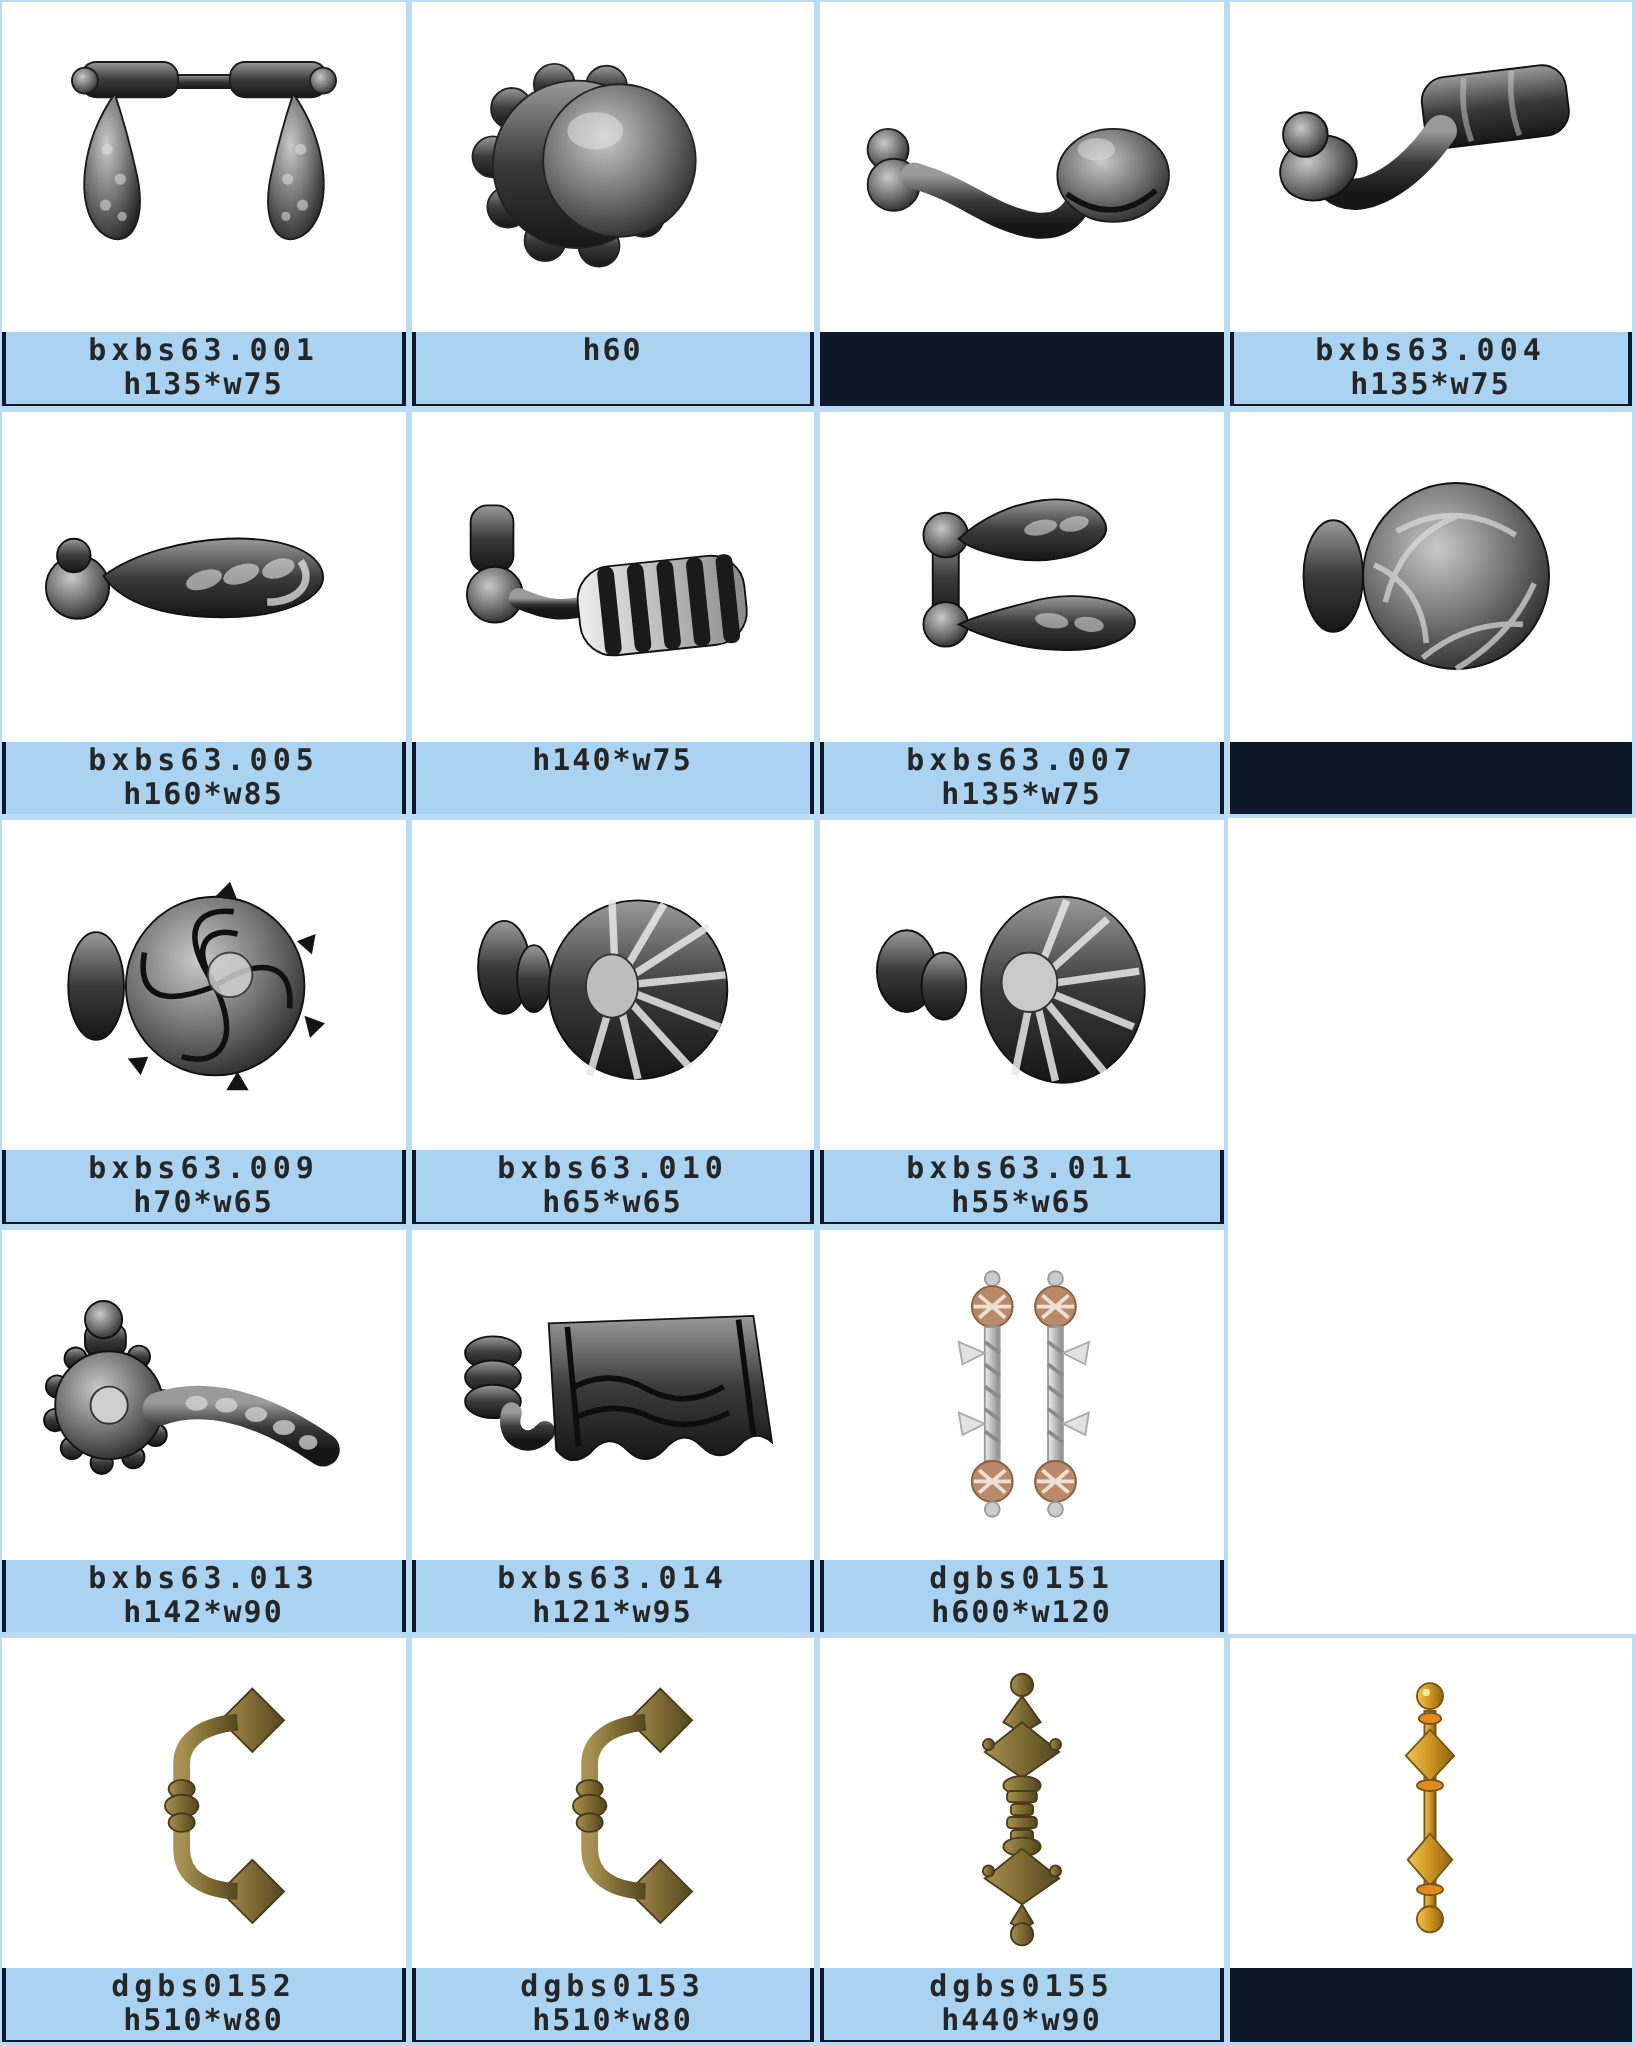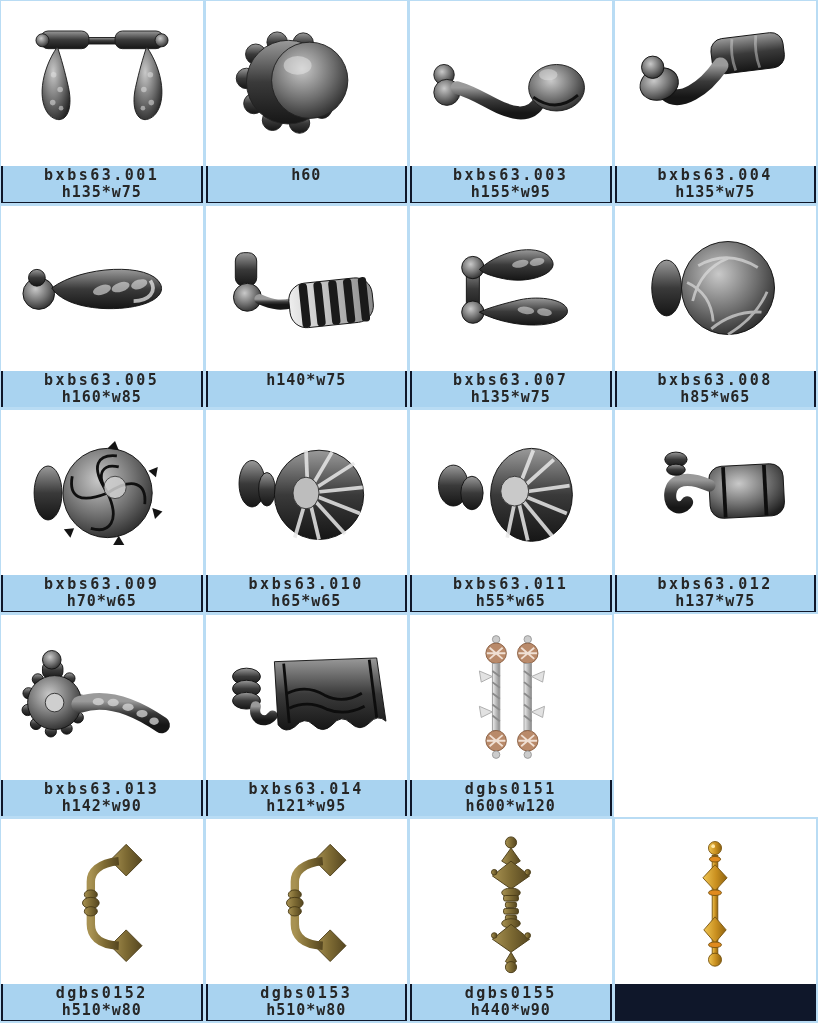--- a/index.html
+++ b/index.html
@@ -129,24 +129,20 @@
       <div class="photo">
         <svg class="ph" width="186" height="150" viewBox="0 0 200 160">
           <circle cx="28" cy="70" r="11" fill="url(#gIron)" stroke="#1c1c1c"></circle>
           <circle cx="31" cy="89" r="14" fill="url(#gIron)" stroke="#1c1c1c"></circle>
           <path d="M42,84 C70,92 84,108 108,111 C122,112 128,104 131,98" fill="none" stroke="url(#gIronL)" stroke-width="14" stroke-linecap="round"></path>
           <ellipse cx="149" cy="84" rx="30" ry="25" fill="url(#gIron)" stroke="#1c1c1c"></ellipse>
           <path d="M124,94 Q149,112 172,92" fill="none" stroke="#111" stroke-width="3"></path>
           <ellipse cx="140" cy="70" rx="10" ry="6" fill="#e0e0e0" opacity="0.5"></ellipse>
         </svg>
       </div>
-      <div class="label">
-        <div class="code">bxbs63.003</div>
-        <div class="dims">h155*w95</div>
-      </div>
     </div>
 
     <div class="cell">
       <div class="photo">
         <svg class="ph" width="186" height="150" viewBox="0 0 200 160">
           <g transform="rotate(-7 134 46)">
             <rect x="96" y="28" width="78" height="38" rx="13" fill="url(#gIronL)" stroke="#111"></rect>
             <path d="M120,30 Q116,47 120,64 M146,29 Q142,47 146,64" fill="none" stroke="#cfcfcf" stroke-width="3" opacity="0.5"></path>
           </g>
           <path d="M106,60 C88,86 62,102 48,90" fill="none" stroke="url(#gIronL)" stroke-width="17" stroke-linecap="round"></path>
@@ -235,24 +231,20 @@
           <circle cx="114" cy="80" r="50" fill="url(#gIron)" stroke="#111"></circle>
           <g fill="none" stroke="#dcdcdc" stroke-width="3" opacity="0.7">
             <path d="M82,56 Q114,38 146,58"></path>
             <path d="M76,94 Q84,60 114,48"></path>
             <path d="M114,130 Q144,112 156,84"></path>
             <path d="M96,124 Q120,104 150,106"></path>
             <path d="M70,74 Q96,86 98,116"></path>
           </g>
         </svg>
       </div>
-      <div class="label">
-        <div class="code">bxbs63.008</div>
-        <div class="dims">h85*w65</div>
-      </div>
     </div>
   </div>
 
   <div class="row">
 
     <div class="cell">
       <div class="photo">
         <svg class="ph" width="186" height="150" viewBox="0 0 200 160">
           <ellipse cx="42" cy="80" rx="15" ry="29" fill="url(#gIronL)" stroke="#111"></ellipse>
           <circle cx="106" cy="80" r="48" fill="url(#gIron)" stroke="#111"></circle>
@@ -321,38 +313,20 @@
           </g>
           <ellipse cx="104" cy="78" rx="15" ry="16" fill="#c9c9c9" stroke="#333"></ellipse>
         </svg>
       </div>
       <div class="label">
         <div class="code">bxbs63.011</div>
         <div class="dims">h55*w65</div>
       </div>
     </div>
 
-    <div class="cell">
-      <div class="photo">
-        <svg class="ph" width="186" height="150" viewBox="0 0 200 160">
-          <g transform="rotate(-3 132 78)">
-            <rect x="94" y="50" width="80" height="56" rx="14" fill="url(#gIron)" stroke="#111"></rect>
-            <line x1="110" y1="51" x2="110" y2="105" stroke="#0e0e0e" stroke-width="4"></line>
-            <line x1="154" y1="51" x2="154" y2="105" stroke="#0e0e0e" stroke-width="4"></line>
-          </g>
-          <path d="M94,72 C72,62 54,64 52,80 C50,96 64,100 70,90" fill="none" stroke="url(#gIronL)" stroke-width="13" stroke-linecap="round"></path>
-          <ellipse cx="58" cy="44" rx="12" ry="8" fill="url(#gIronL)" stroke="#111"></ellipse>
-          <ellipse cx="58" cy="55" rx="10" ry="6" fill="url(#gIronL)" stroke="#111"></ellipse>
-        </svg>
-      </div>
-      <div class="label">
-        <div class="code">bxbs63.012</div>
-        <div class="dims">h137*w75</div>
-      </div>
-    </div>
   </div>
 
   <div class="row">
 
     <div class="cell">
       <div class="photo">
         <svg class="ph" width="186" height="150" viewBox="0 0 200 160">
           <g fill="url(#gIronL)" stroke="#111">
             <circle cx="78" cy="84" r="6"></circle>
               <circle cx="74" cy="102" r="6"></circle>

